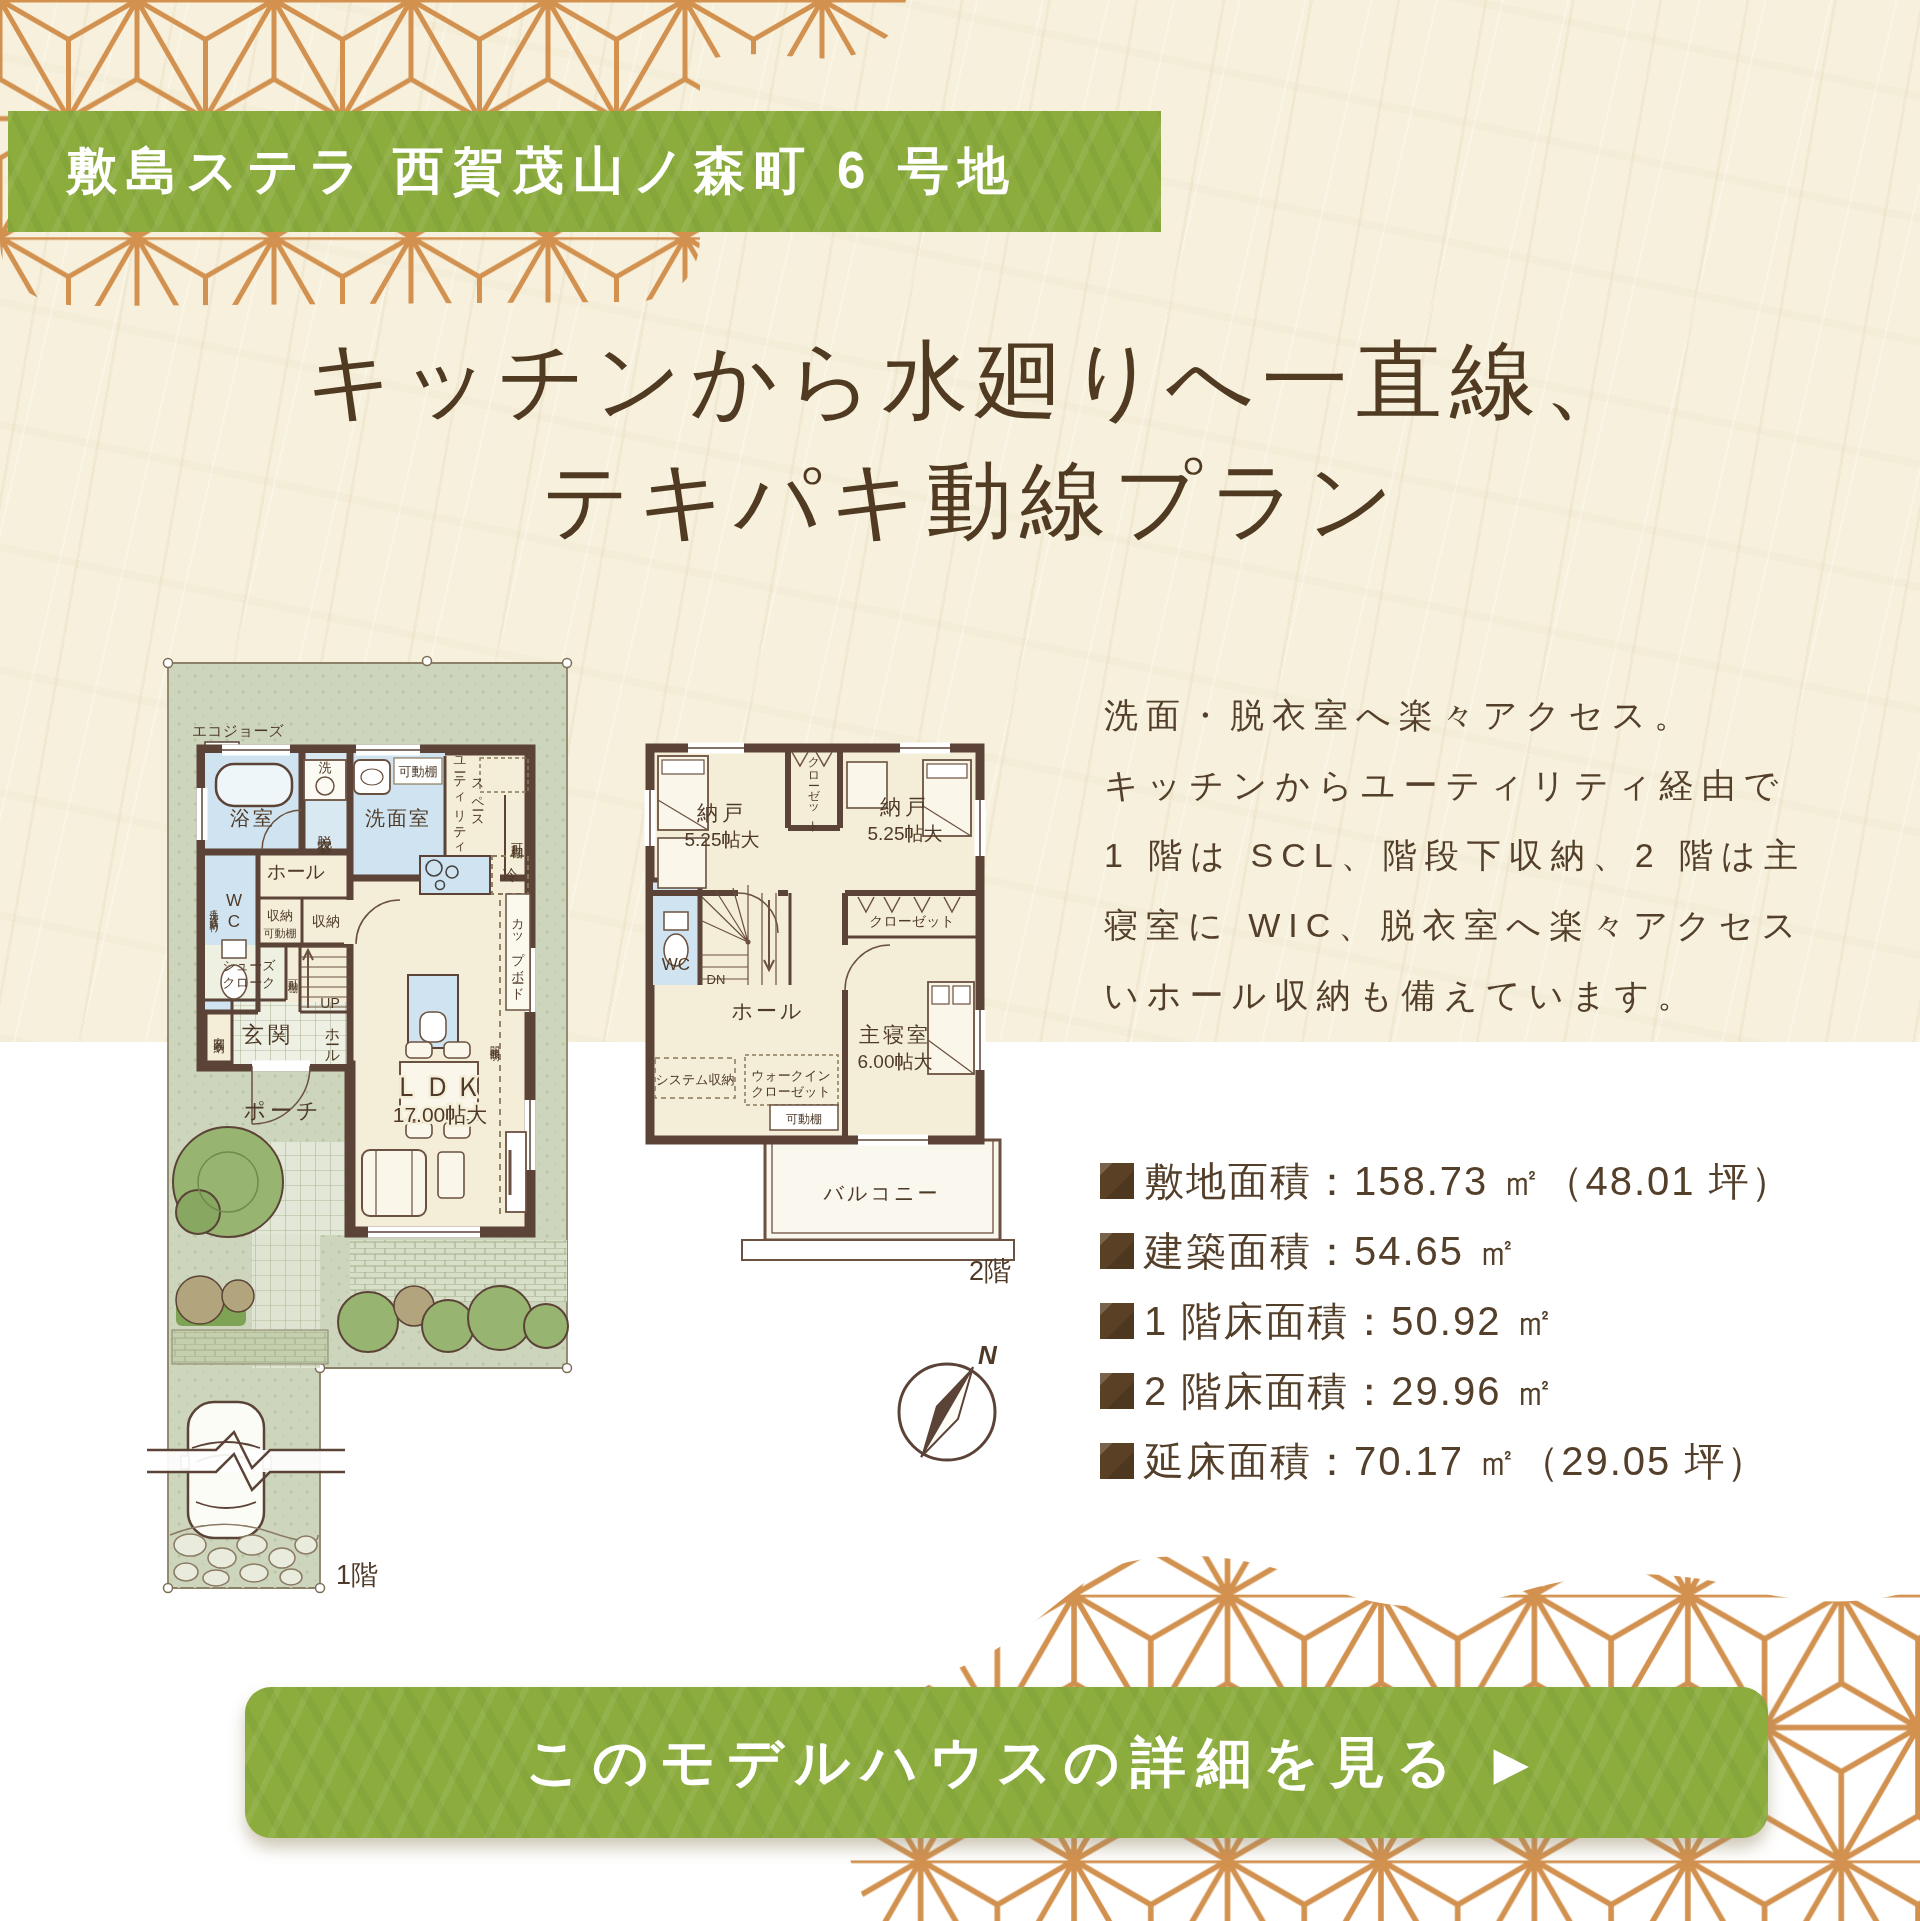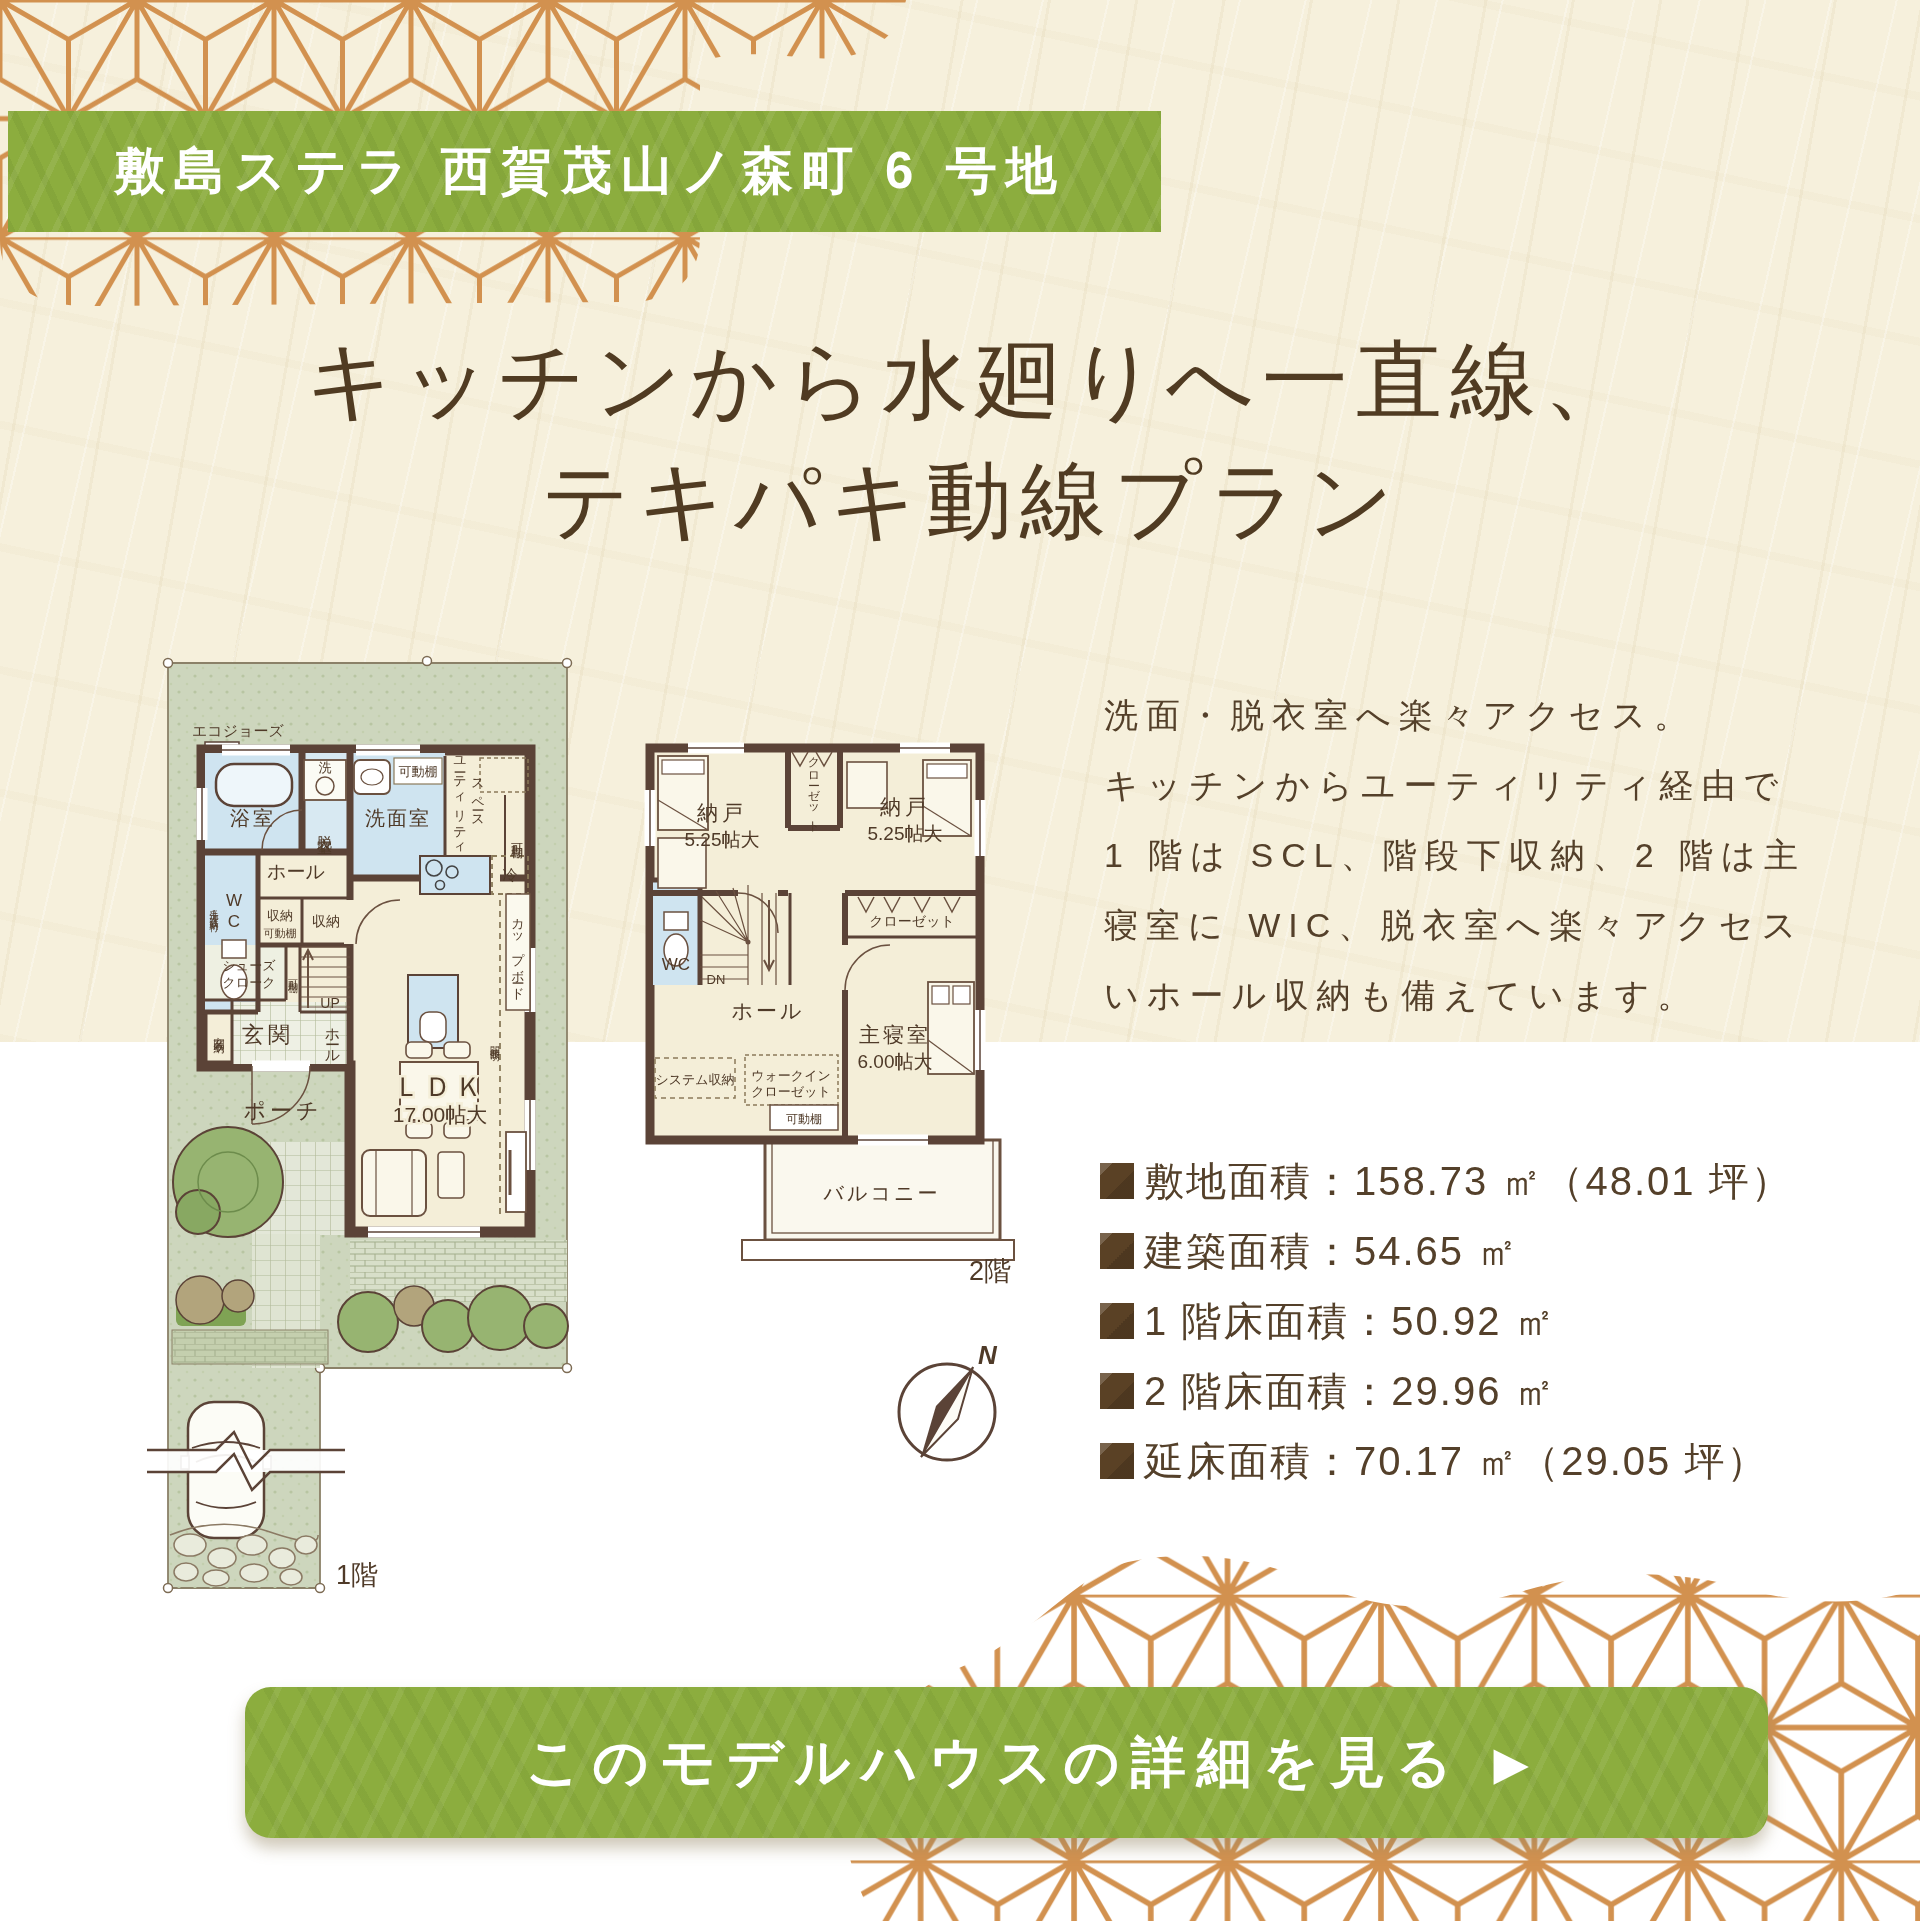--- a/index.html
+++ b/index.html
@@ -12,21 +12,21 @@
       repeating-linear-gradient(283deg, rgba(255,255,255,0.30) 0 2px, transparent 2px 64px),
       repeating-linear-gradient(12deg, rgba(222,208,170,0.10) 0 8px, transparent 8px 120px);
   }
   .bg-bottom{position:absolute;left:0;top:1042px;width:1920px;height:879px;background:#ffffff;}
   svg.art{position:absolute;left:0;top:0;width:1920px;height:1921px;z-index:2;}
   .banner{position:absolute;left:8px;top:111px;width:1153px;height:121px;z-index:3;
     background-color:#8cad3e;
     background-image:
       repeating-linear-gradient(115deg, rgba(255,255,255,0.08) 0 6px, transparent 6px 30px),
       repeating-linear-gradient(65deg, rgba(70,100,25,0.10) 0 7px, transparent 7px 26px);
-    display:flex;align-items:center;padding-left:106px;box-sizing:border-box;}
+    display:flex;align-items:center;padding-left:58px;box-sizing:border-box;}
   .banner-title{color:#ffffff;font-size:51px;font-weight:bold;letter-spacing:9px;white-space:nowrap;}
   .headline{position:absolute;left:0;top:320px;width:1920px;z-index:3;text-align:center;
     color:#503b22;font-size:86px;letter-spacing:8px;line-height:120px;white-space:nowrap;margin-left:12px;}
   .description{position:absolute;left:1104px;top:680px;width:740px;z-index:3;
     color:#54402a;font-size:34px;letter-spacing:8px;line-height:70px;white-space:nowrap;}
   .specs{position:absolute;left:1100px;top:1146px;width:800px;z-index:3;color:#54402a;}
   .spec-row{height:70px;display:flex;align-items:center;font-size:40px;letter-spacing:2px;white-space:nowrap;}
   .spec-bullet{width:34px;height:36px;margin-right:10px;flex:0 0 auto;
     background-color:#5a4125;
     background-image:linear-gradient(135deg, rgba(255,255,255,0.18) 0 18%, transparent 18% 60%, rgba(0,0,0,0.15) 60%);}

